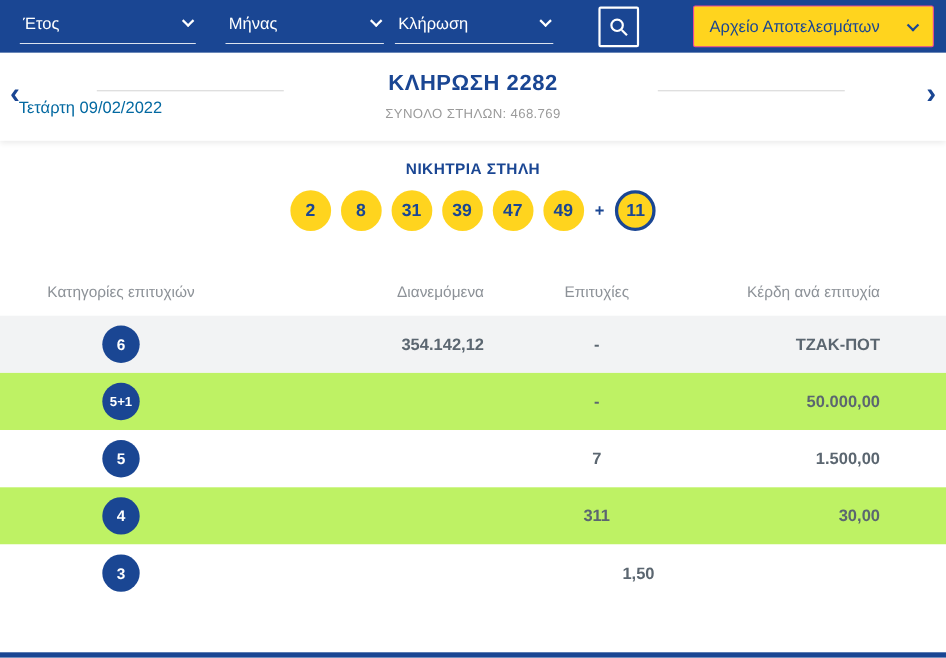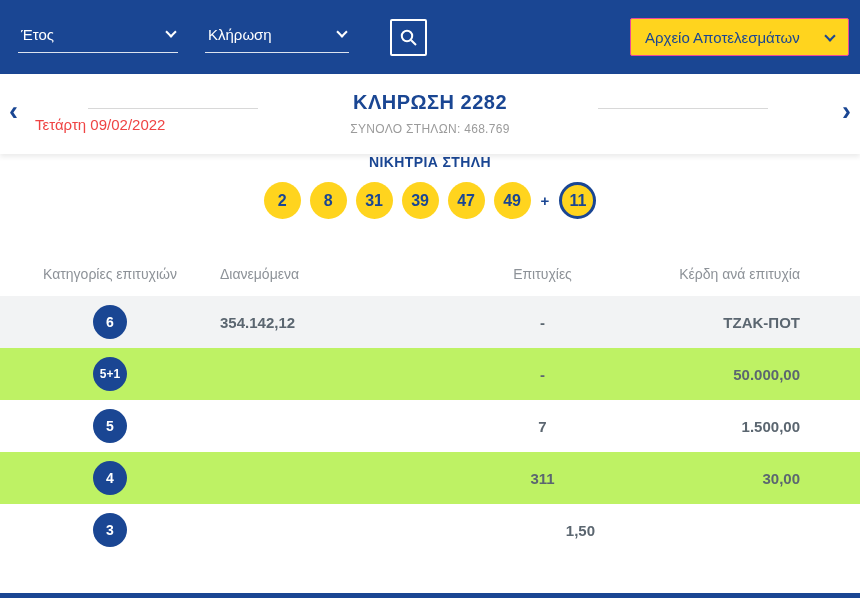--- a/index.html
+++ b/index.html
@@ -6,31 +6,31 @@
   html,body { width:860px; height:598px; }
   body {
     font-family:"Liberation Sans", sans-serif;
     background:#ffffff;
     position:relative;
     overflow:hidden;
   }
 
   
   .topbar {
-    height:74px; background:#1a4693;
+    height:48px; background:#1a4693;
     display:flex; align-items:center; padding:0 11px;
   }
   .dd {
     display:flex; align-items:center; justify-content:space-between;
     border-bottom:1px solid rgba(255,255,255,.85);
     padding:4px 3px 9px 3px; color:#fff; font-size:15px; cursor:pointer;
   }
   .dd-year  { width:160px; margin-left:7px; }
   .dd-month { width:144px; margin-left:27px; }
-  .dd-draw  { width:144px; margin-left:27px; }
+  .dd-draw  { width:144px; margin-left:10px; }
   .chev {
     width:8px; height:8px;
     border-right:2px solid #fff; border-bottom:2px solid #fff;
     transform:rotate(45deg); margin-top:-4px; flex:0 0 auto;
   }
   .searchbtn {
     width:37px; height:37px; border:2px solid #fff; border-radius:2px;
     margin-left:41px; display:flex; align-items:center; justify-content:center;
     background:transparent; cursor:pointer;
   }
@@ -52,29 +52,29 @@
     color:#1a4693; cursor:pointer; line-height:1; user-select:none;
   }
   .arrow-prev { left:9px; }
   .arrow-next { right:9px; }
   .navline {
     position:absolute; top:34px; height:1px; width:170px; background:#d8d8d8;
   }
   .navline-left  { left:88px; }
   .navline-right { right:92px; }
   .nav-date {
-    position:absolute; left:35px; top:42px;
-    color:#ef4444; font-size:15px;
+    position:absolute; left:17px; top:42px;
+    color:#0369a1; font-size:15px;
   }
   .nav-center { position:absolute; left:0; right:0; top:17px; text-align:center; }
   .nav-title  { color:#1a4693; font-size:20px; font-weight:bold; letter-spacing:.5px; }
   .nav-sub    { margin-top:8px; color:#9b9b9b; font-size:12px; letter-spacing:.3px; }
 
   
-  .winning { text-align:center; }
+  .winning { text-align:center; padding-top:17px; }
   .winning-heading {
     color:#1a4693; font-size:14px; font-weight:bold; letter-spacing:.4px;
   }
   .balls {
     margin-top:12px; display:flex; justify-content:center; align-items:center; gap:9px;
   }
   .ball {
     width:37px; height:37px; border-radius:50%;
     background:#ffd41e; color:#1a4693;
     font-weight:bold; font-size:16px;
@@ -90,40 +90,44 @@
     color:#8d9298; font-size:14px; background:#fff;
   }
   .trow {
     display:flex; height:52px; align-items:center;
     font-size:15px; font-weight:bold; color:#5b6670;
   }
   .row-light { background:#f2f3f4; }
   .row-dark  { background:#bef264; }
   .row-white { background:#ffffff; }
   .col1 { width:220px; text-align:center; }
-  .col2 { width:220px; text-align:left; }
+  .col2 { width:220px; text-align:right; }
   .col3 { width:205px; text-align:center; }
   .col4 { width:215px; text-align:right; padding-right:60px; }
   .badge {
     width:34px; height:34px; border-radius:50%;
     background:#1a4693; color:#fff; font-weight:bold; font-size:14px;
     display:inline-flex; align-items:center; justify-content:center;
   }
   .badge-small { font-size:12px; }
 
   .footerbar {
     position:absolute; bottom:0; left:0; width:100%; height:5px; background:#1a4693;
   }
 </style>
 </head>
 <body>
 
 <div class="topbar">
   <div class="dd dd-year">
     <span>Έτος</span>
+    <span class="chev"></span>
+  </div>
+  <div class="dd dd-month">
+    <span>Μήνας</span>
     <span class="chev"></span>
   </div>
   <div class="dd dd-draw">
     <span>Κλήρωση</span>
     <span class="chev"></span>
   </div>
   <button class="searchbtn">
     <svg width="19" height="19" viewBox="0 0 19 19">
       <circle cx="8" cy="8" r="5.2" fill="none" stroke="#ffffff" stroke-width="2"></circle>
       <line x1="12.2" y1="12.2" x2="17" y2="17" stroke="#ffffff" stroke-width="2"></line>

